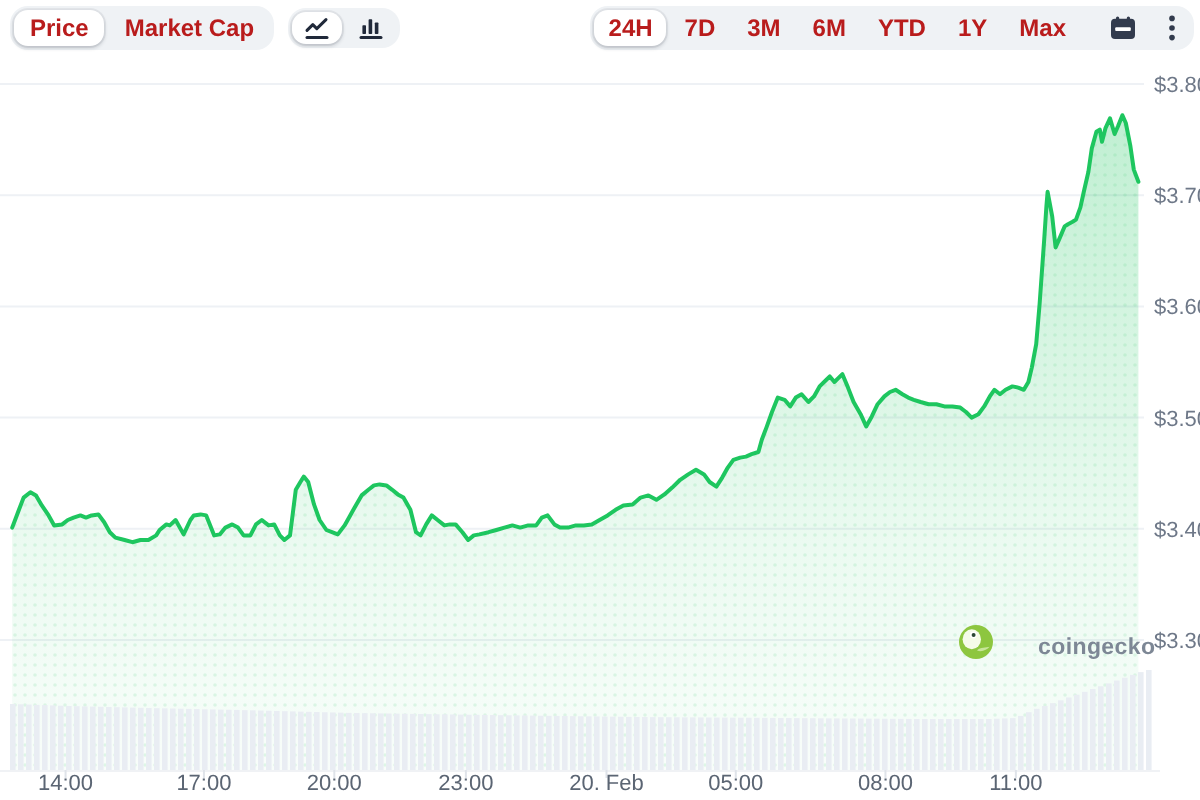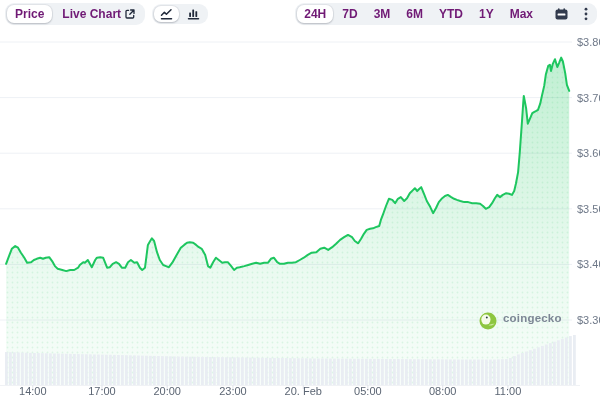--- a/index.html
+++ b/index.html
@@ -14,38 +14,38 @@
     display:flex;align-items:center;z-index:2;
   }
   .seg{
     background:#eff2f5;border-radius:9px;padding:2px;
     display:flex;align-items:center;gap:2px;flex:none;
   }
   .seg + .seg{margin-left:7px;}
   .seg.right{margin-left:auto;}
   .seg-btn{
     border:0;background:transparent;cursor:pointer;
-    font:700 12px/14px "Liberation Sans",sans-serif;color:#701a75;
+    font:700 12px/14px "Liberation Sans",sans-serif;color:#b91c1c;
     padding:2px 8px;border-radius:7px;display:flex;align-items:center;gap:4px;
     white-space:nowrap;
   }
   .seg-btn.active{
     background:#ffffff;
     box-shadow:0 1px 2px rgba(16,24,40,.20),0 0 0 1px rgba(16,24,40,.05);
   }
   .seg.right .seg-btn{padding:2px 7px;}
   .icon-btn{padding:2px 6px;}
   .util-btn{padding:2px 5px;}
   .util-btn.first{margin-left:6px;}
   .seg-btn svg{display:block;}
   
   #chart-svg{position:absolute;left:0;top:0;z-index:1;}
   .watermark{
     position:absolute;left:479px;top:312px;z-index:2;
-    display:flex;align-items:flex-start;gap:6px;pointer-events:none;
+    display:flex;align-items:flex-end;gap:22px;pointer-events:none;
   }
   .watermark span{
     font:700 11.5px "Liberation Sans",sans-serif;color:#7d8795;letter-spacing:.2px;
   }
 </style>
 </head>
 <body>
 
 <svg id="chart-svg" width="600" height="400" viewBox="0 0 600 400">
   <defs>
@@ -242,27 +242,21 @@
       <text x="442.724" y="395" text-anchor="middle" font-size="11" font-family="Liberation Sans, sans-serif" fill="#5b6573">08:00</text>
       <line x1="507.92900000000003" y1="385" x2="507.92900000000003" y2="389" stroke="#dfe3e9" stroke-width="1"></line>
       <text x="507.92900000000003" y="395" text-anchor="middle" font-size="11" font-family="Liberation Sans, sans-serif" fill="#5b6573">11:00</text>
     </g>
 </svg>
 
 <div class="topbar">
 
   <div class="seg">
     <button class="seg-btn active">Price</button>
-    <button class="seg-btn">
-      <span>Live Chart</span>
-      <svg width="10" height="10" viewBox="0 0 10 10">
-        <path d="M3.6 1.3H2A1 1 0 0 0 1 2.3v5.7a1 1 0 0 0 1 1h5.7a1 1 0 0 0 1-1V6.4" fill="none" stroke="#20293a" stroke-width="1.3" stroke-linecap="round"></path>
-        <path d="M5.6 1h3.4v3.4M8.8 1.2 4.8 5.2" fill="none" stroke="#20293a" stroke-width="1.3" stroke-linecap="round" stroke-linejoin="round"></path>
-      </svg>
-    </button>
+    <button class="seg-btn">Market Cap</button>
   </div>
 
   <div class="seg">
     <button class="seg-btn icon-btn active">
       <svg width="13" height="12" viewBox="0 0 13 12">
         <path d="M1.5 7.2 4.4 4.3l2 2 4.6-4.5" fill="none" stroke="#20293a" stroke-width="1.5" stroke-linecap="round" stroke-linejoin="round"></path>
         <path d="M1.5 10.7h10" fill="none" stroke="#20293a" stroke-width="1.5" stroke-linecap="round"></path>
       </svg>
     </button>
     <button class="seg-btn icon-btn">

